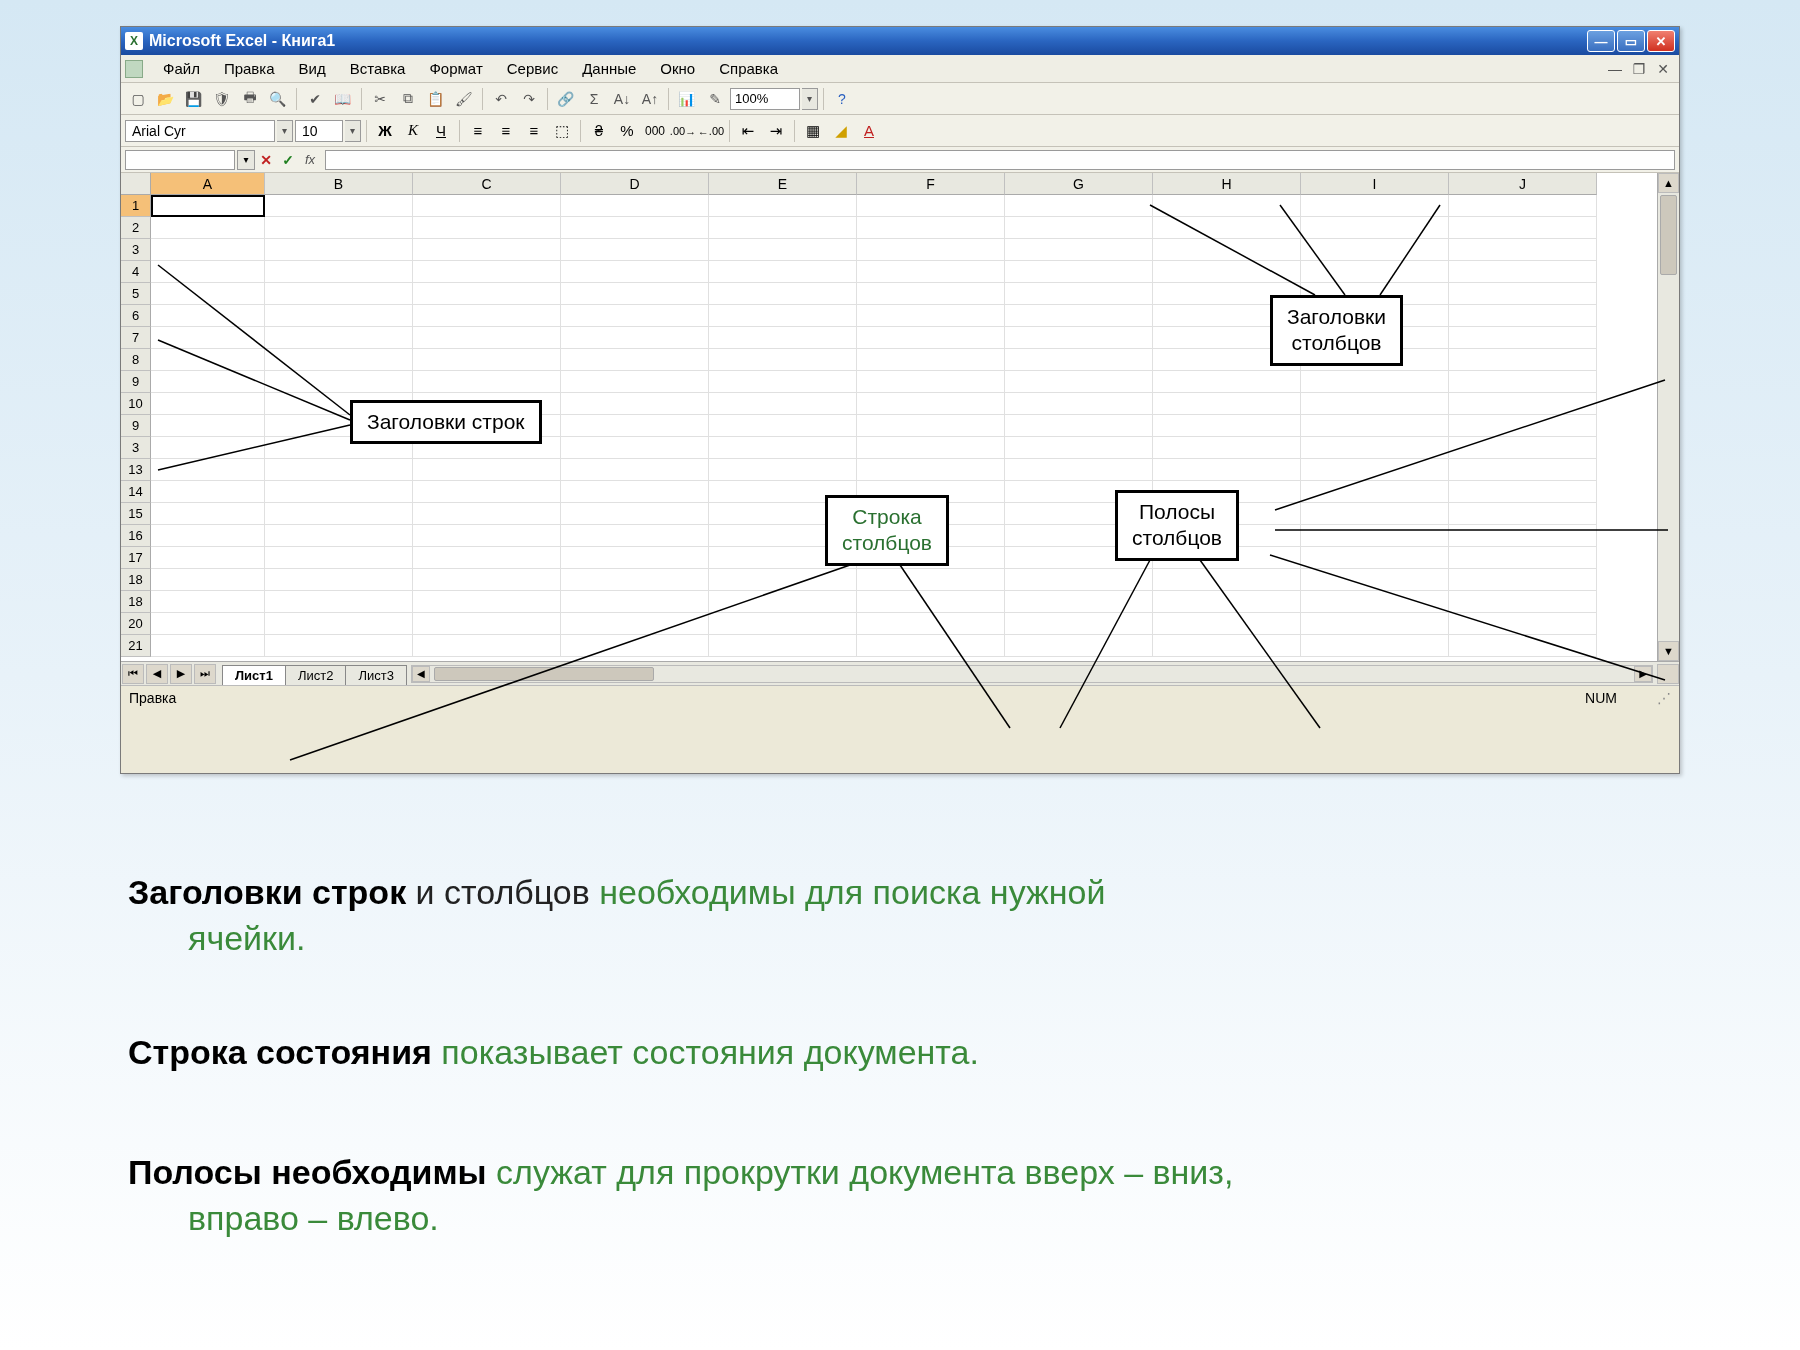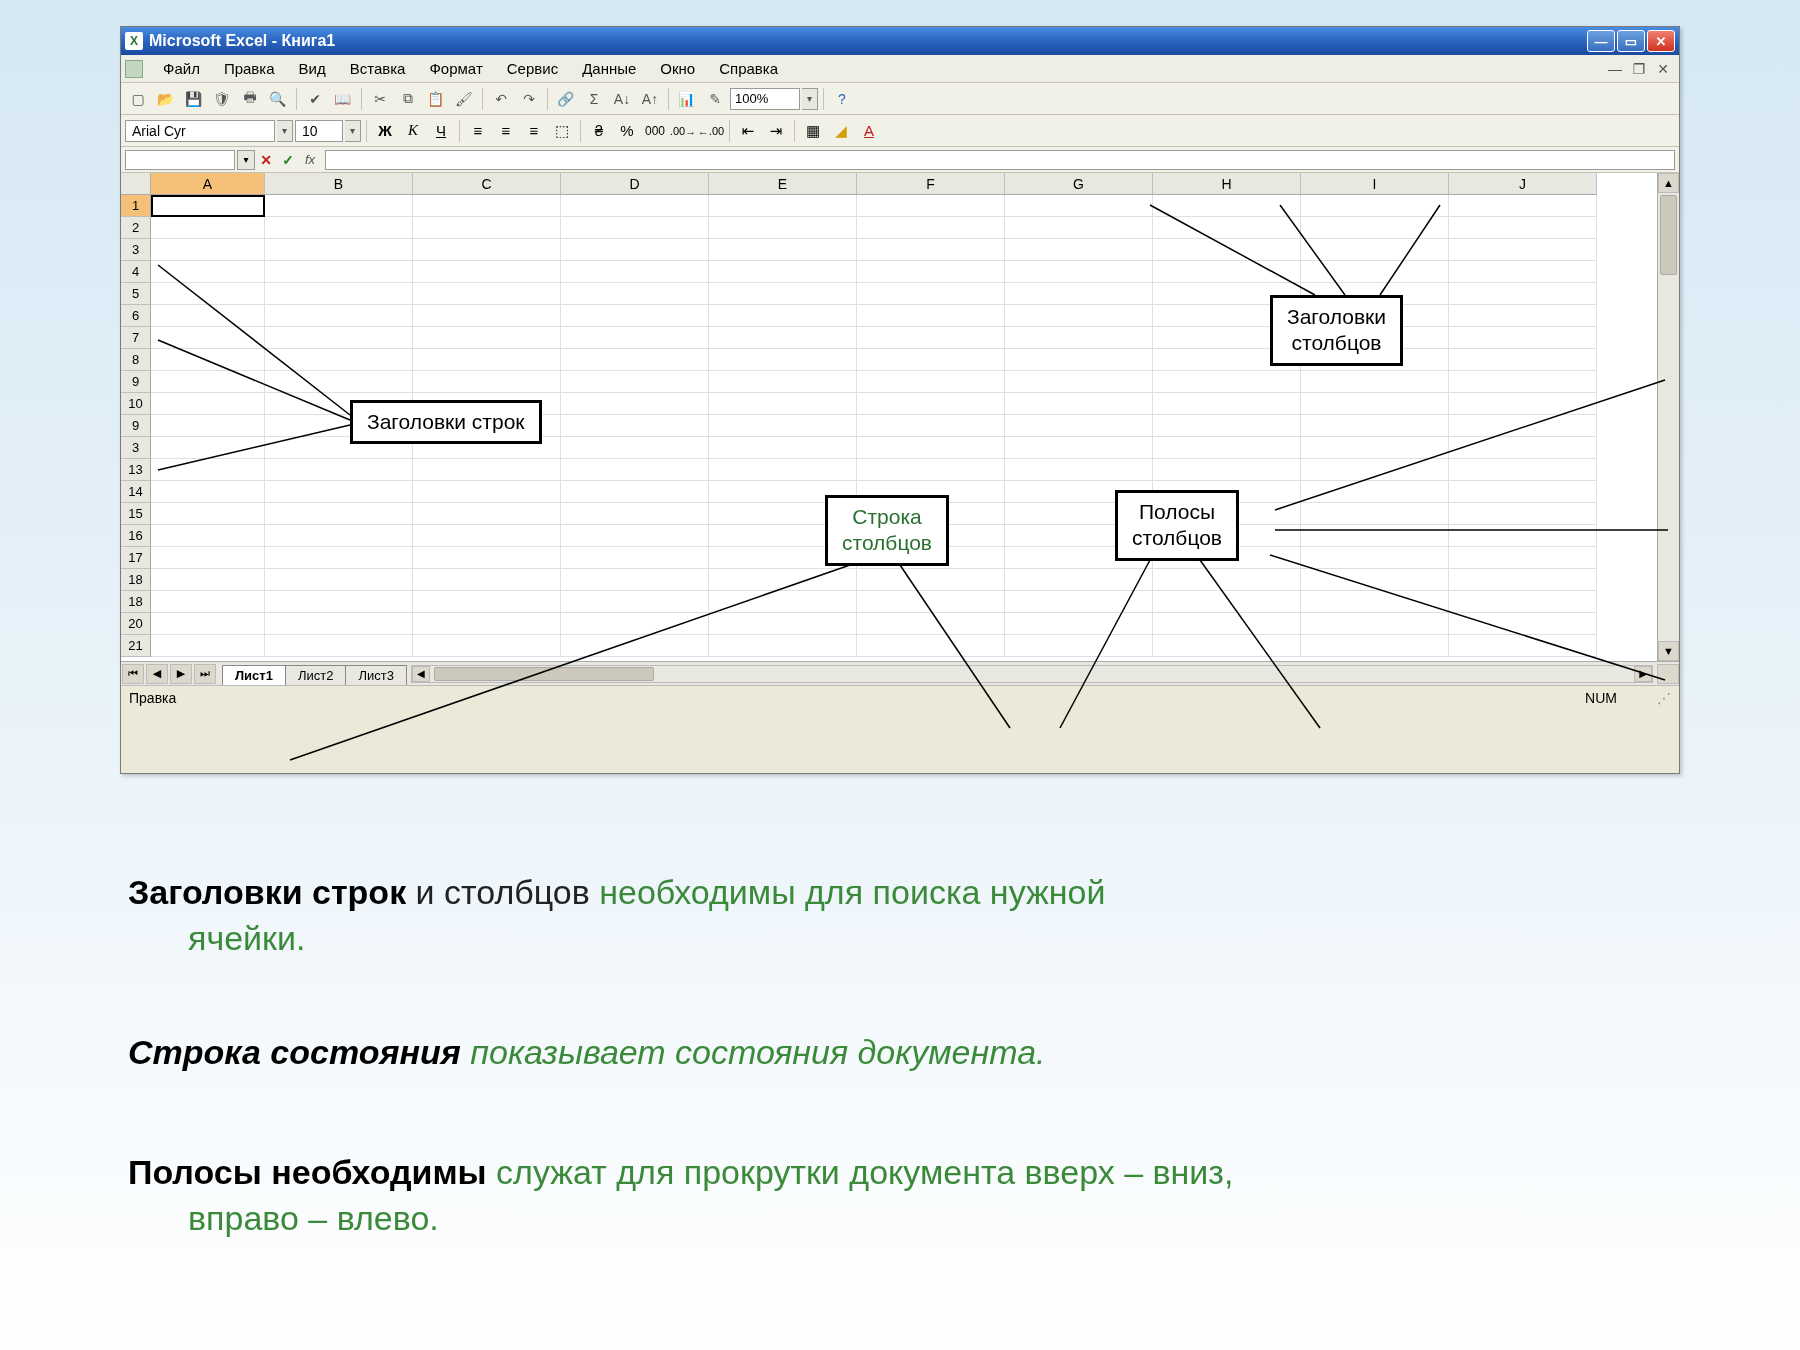--- a/index.html
+++ b/index.html
@@ -635,19 +635,19 @@
     <line x1="1270" y1="555" x2="1665" y2="680"></line>
     <line x1="1200" y1="560" x2="1320" y2="728"></line>
     <line x1="1150" y1="560" x2="1060" y2="728"></line>
   </g>
 </svg>
 
 <div class="explain" style="top:870px;">
   <b>Заголовки строк</b><span> и столбцов </span><span class="g">необходимы для поиска нужной</span><br>
   <span class="indent g">ячейки.</span>
 </div>
-<div class="explain" style="top:1030px;font-style:italic;">
+<div class="explain" style="top:1030px;">
   <b>Строка состояния</b><span class="g"> показывает состояния документа.</span>
 </div>
 <div class="explain" style="top:1150px;">
   <b>Полосы необходимы</b><span class="g"> служат для прокрутки документа вверх – вниз,</span><br>
   <span class="indent g">вправо – влево.</span>
 </div>
 
 </body></html>

